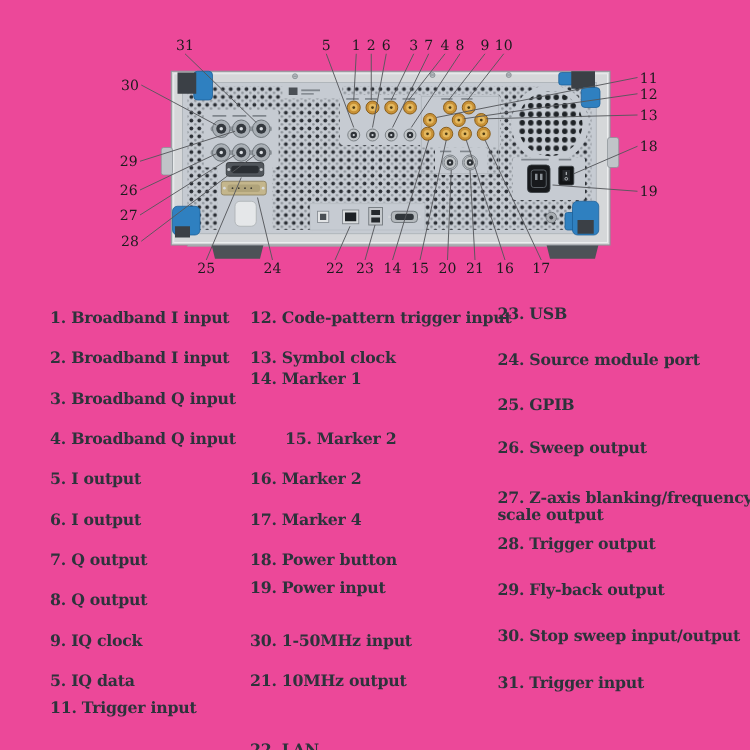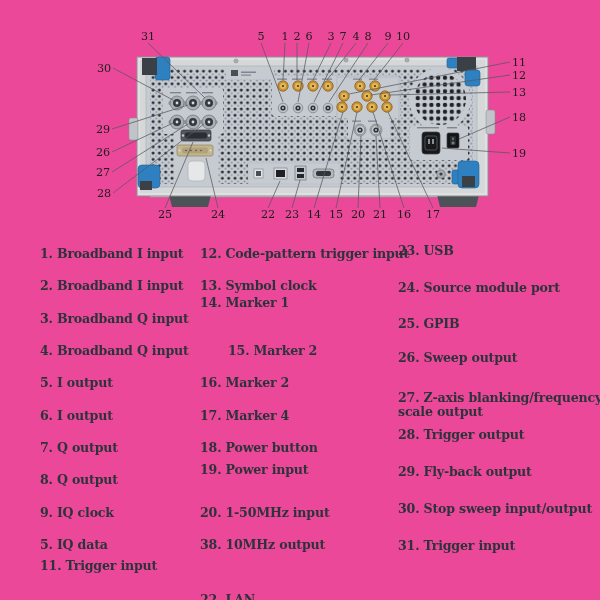--- a/index.html
+++ b/index.html
@@ -308,22 +308,22 @@
       </div>
     <div id="legend-col2" class="col2">
         <div class="legend-item" style="left: 200px; top: 247px;">12. Code-pattern trigger input</div>
         <div class="legend-item" style="left: 200px; top: 279.33px;">13. Symbol clock</div>
         <div class="legend-item" style="left: 200px; top: 296px;">14. Marker 1</div>
         <div class="legend-item" style="left: 216px; top: 343.99px; margin-left: 12px;">15. Marker 2</div>
         <div class="legend-item" style="left: 200px; top: 376.32px;">16. Marker 2</div>
         <div class="legend-item" style="left: 200px; top: 408.65px;">17. Marker 4</div>
         <div class="legend-item" style="left: 200px; top: 440.98px;">18. Power button</div>
         <div class="legend-item" style="left: 200px; top: 463px;">19. Power input</div>
-        <div class="legend-item" style="left: 200px; top: 505.64px;">20. 1-50MHz input</div>
-        <div class="legend-item" style="left: 200px; top: 537.97px;">38. 10MHz output</div>
+        <div class="legend-item" style="left: 200px; top: 505.64px;">30. 1-50MHz input</div>
+        <div class="legend-item" style="left: 200px; top: 537.97px;">21. 10MHz output</div>
         <div class="legend-item" style="left: 200px; top: 593px;">22. LAN</div>
       </div>
     <div id="legend-col3" class="col3">
         <div class="legend-item" style="left: 398px; top: 244px;">23. USB</div>
         <div class="legend-item" style="left: 398px; top: 281px;">24. Source module port</div>
         <div class="legend-item" style="left: 398px; top: 317px;">25. GPIB</div>
         <div class="legend-item" style="left: 398px; top: 351px;">26. Sweep output</div>
         <div class="legend-item" style="left: 398px; top: 391px;">27. Z-axis blanking/frequency scale output</div>
         <div class="legend-item" style="left: 398px; top: 428px;">28. Trigger output</div>
         <div class="legend-item" style="left: 398px; top: 465px;">29. Fly-back output</div>

